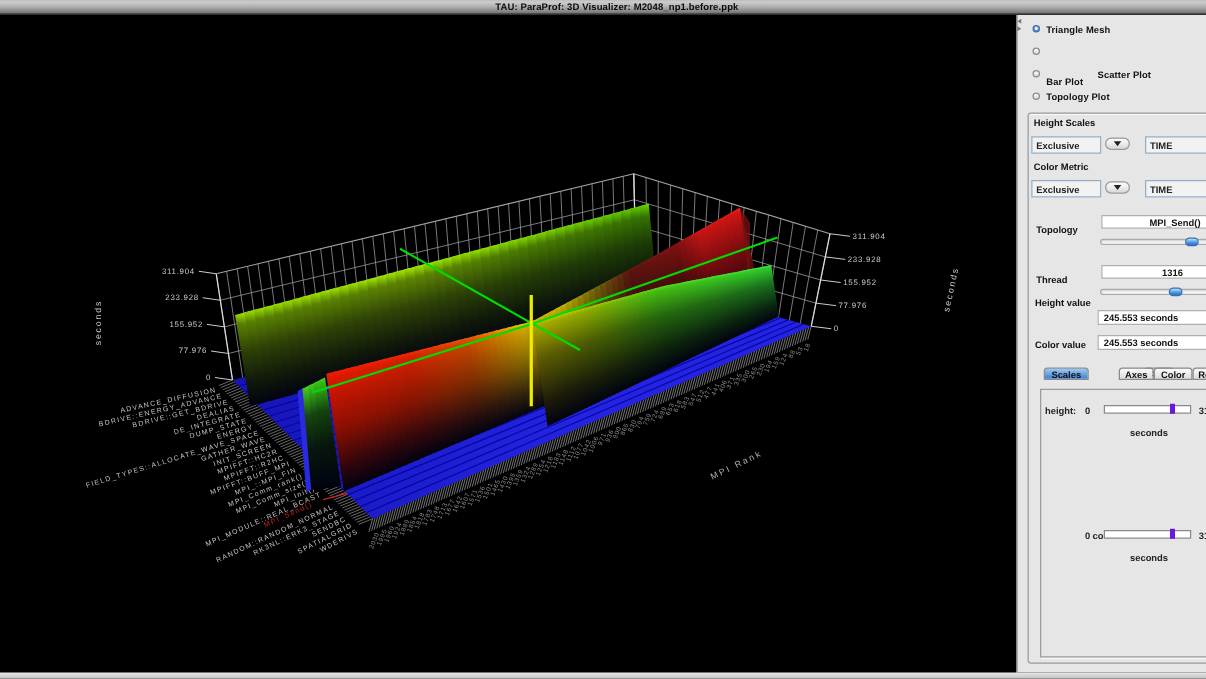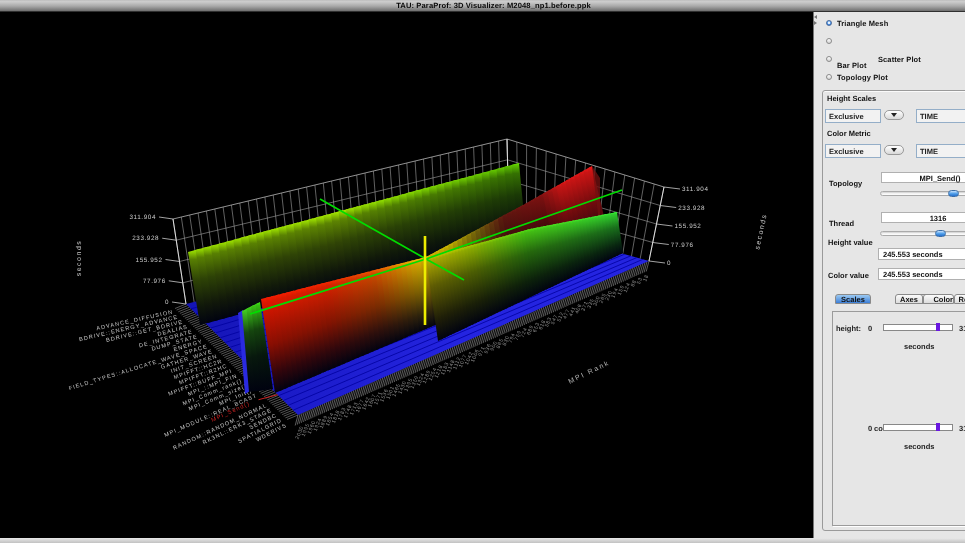--- a/index.html
+++ b/index.html
@@ -1957,21 +1957,21 @@
 <div style="position:absolute;left:881px;top:212px;width:105px;height:11px;border:1px solid #b0b0b0;background:#fff;font-size:7.5px;font-weight:bold;color:#111;line-height:11px;text-align:center;text-indent:9px;">1316</div>
 <div style="position:absolute;left:880px;top:231px;width:106px;height:5px;border:1px solid #aaa;border-radius:3px;background:#fff;box-shadow:inset 0 1px 2px #ccc;"></div>
 <div style="position:absolute;left:935px;top:230px;width:11px;height:7px;border:1px solid #3a6ea8;border-radius:4px;background:linear-gradient(#c6e2ff,#4a9be8 55%,#2a70cc);"></div>
 <div style="position:absolute;left:828px;top:238px;font-size:7.5px;font-weight:bold;color:#111;">Height value</div>
 <div style="position:absolute;left:878px;top:248px;width:108px;height:12px;border:1px solid #b0b0b0;background:#fff;font-size:7.5px;font-weight:bold;color:#111;line-height:12px;padding-left:4px;">245.553 seconds</div>
 <div style="position:absolute;left:828px;top:271px;font-size:7.5px;font-weight:bold;color:#111;">Color value</div>
 <div style="position:absolute;left:878px;top:268px;width:108px;height:12px;border:1px solid #b0b0b0;background:#fff;font-size:7.5px;font-weight:bold;color:#111;line-height:12px;padding-left:4px;">245.553 seconds</div>
 <div style="position:absolute;left:835px;top:294px;width:36px;height:10px;border:1px solid #8a8a8a;border-radius:3px 3px 0 0;background:linear-gradient(#9ccaf2,#3c7fd8);font-size:7.5px;font-weight:bold;color:#111;text-align:center;line-height:10px;overflow:hidden;">Scales</div>
 <div style="position:absolute;left:871px;top:294px;width:24px;height:10px;border:1px solid #8a8a8a;border-radius:3px 3px 0 0;background:linear-gradient(#fbfbfb,#dcdcdc);font-size:7.5px;font-weight:bold;color:#111;text-align:center;line-height:10px;overflow:hidden;margin-left:44px;">Plot</div>
 <div style="position:absolute;left:895px;top:294px;width:28px;height:10px;border:1px solid #8a8a8a;border-radius:3px 3px 0 0;background:linear-gradient(#fbfbfb,#dcdcdc);font-size:7.5px;font-weight:bold;color:#111;text-align:center;line-height:10px;overflow:hidden;">Axes</div>
-<div style="position:absolute;left:923px;top:294px;width:31px;height:10px;border:1px solid #8a8a8a;border-radius:3px 3px 0 0;background:linear-gradient(#fbfbfb,#dcdcdc);font-size:7.5px;font-weight:bold;color:#111;text-align:right;line-height:10px;overflow:hidden;">Color</div>
+<div style="position:absolute;left:923px;top:294px;width:31px;height:10px;border:1px solid #8a8a8a;border-radius:3px 3px 0 0;background:linear-gradient(#fbfbfb,#dcdcdc);font-size:7.5px;font-weight:bold;color:#111;text-align:center;line-height:10px;overflow:hidden;">Color</div>
 <div style="position:absolute;left:954px;top:294px;width:30px;height:10px;border:1px solid #8a8a8a;border-radius:3px 3px 0 0;background:linear-gradient(#fbfbfb,#dcdcdc);font-size:7.5px;font-weight:bold;color:#111;text-align:center;line-height:10px;overflow:hidden;">Regio</div>
 <div style="position:absolute;left:832px;top:311px;width:150px;height:215px;border:1px solid #9b9b9b;box-shadow:1px 1px 0 #fff;"></div>
 <div style="position:absolute;left:836px;top:324px;font-size:7.5px;font-weight:bold;color:#222;">height:</div>
 <div style="position:absolute;left:868px;top:324px;font-size:7.5px;font-weight:bold;color:#222;">0</div>
 <div style="position:absolute;left:883px;top:324px;width:70px;height:7px;border:1px solid #888;background:#fff;"></div>
 <div style="position:absolute;left:936px;top:323px;width:3.5px;height:8px;background:#6a18e0;"></div>
 <div style="position:absolute;left:959px;top:324px;font-size:7.5px;font-weight:bold;color:#222;">311.9</div>
 <div style="position:absolute;left:904px;top:342px;font-size:7.5px;font-weight:bold;color:#222;">seconds</div>
 <div style="position:absolute;left:836px;top:424px;font-size:7.5px;font-weight:bold;color:#222;padding-left:38px;">color:</div>
 <div style="position:absolute;left:868px;top:424px;font-size:7.5px;font-weight:bold;color:#222;">0</div>

